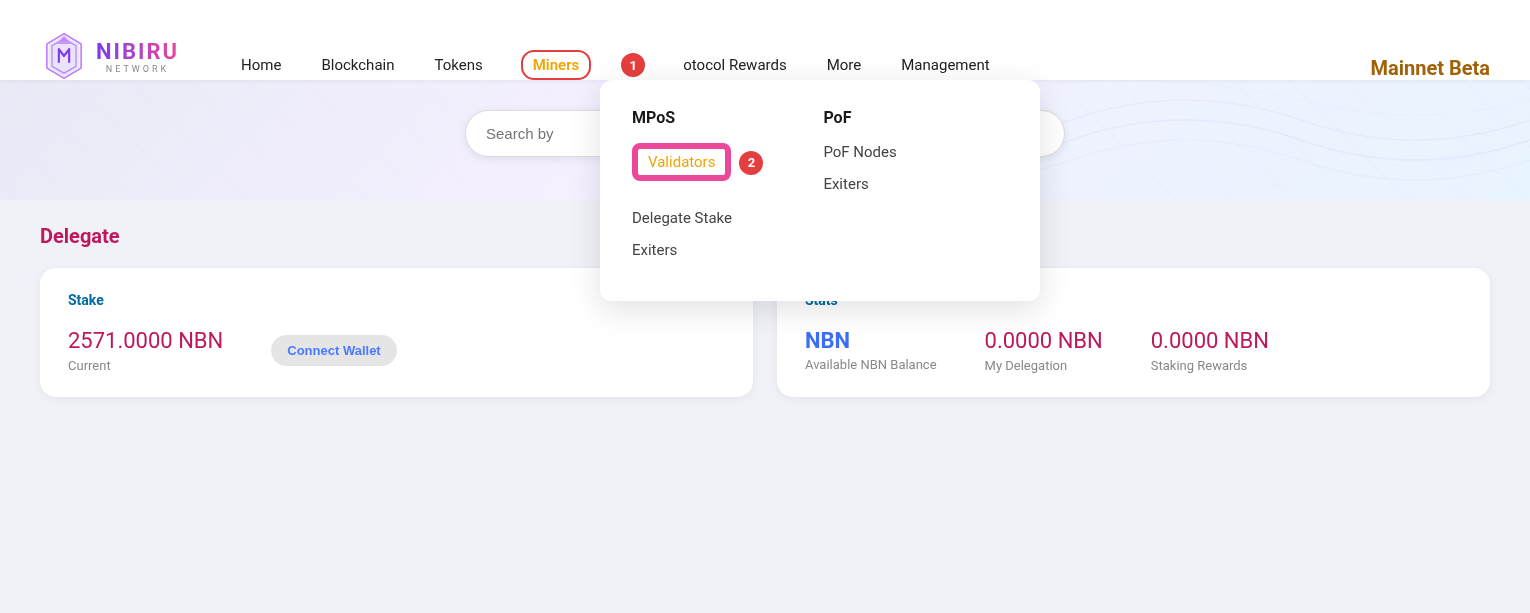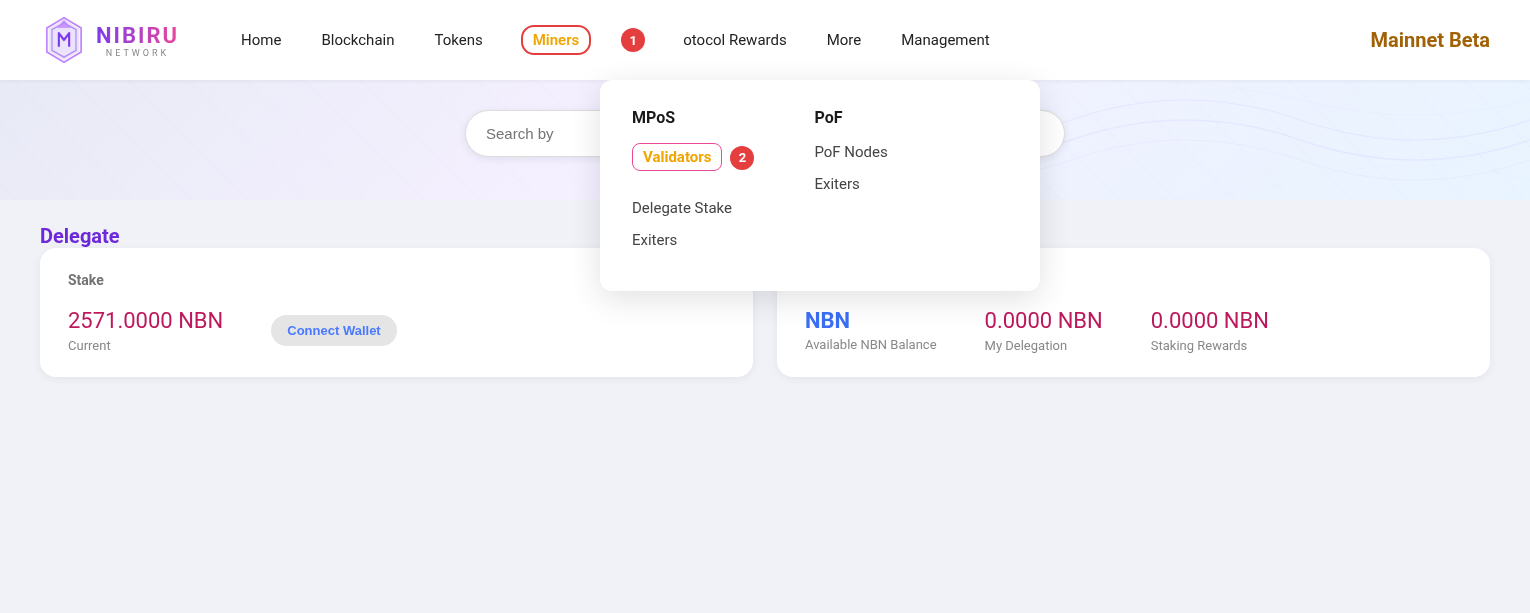--- a/index.html
+++ b/index.html
@@ -7,21 +7,21 @@
       font-family: -apple-system, BlinkMacSystemFont, 'Segoe UI', Roboto, sans-serif;
       background: #f0f2f8;
       min-height: 613px;
       overflow: hidden;
     }
 
     
     .header {
       background: white;
       display: flex;
-      align-items: center;
+      align-items: flex-end;
       padding: 0 40px;
       height: 80px;
       position: relative;
       z-index: 100;
       box-shadow: 0 1px 4px rgba(0,0,0,0.06);
     }
 
     .logo {
       display: flex;
       align-items: center;
@@ -153,40 +153,41 @@
 
     
     .main-content {
       padding: 24px 40px;
       position: relative;
     }
 
     .section-title {
       font-size: 20px;
       font-weight: 700;
-      color: #6d28d9;
+      color: #be185d;
+      margin-bottom: 20px;
     }
 
     .cards-row {
       display: flex;
       gap: 24px;
     }
 
     .card {
       background: white;
       border-radius: 16px;
       padding: 24px 28px;
       flex: 1;
       box-shadow: 0 2px 10px rgba(0,0,0,0.06);
     }
 
     .card-title {
       font-size: 14px;
       font-weight: 700;
-      color: #737373;
+      color: #0369a1;
       margin-bottom: 20px;
     }
 
     .card-row {
       display: flex;
       gap: 48px;
       align-items: flex-start;
       flex-wrap: wrap;
     }
 
@@ -255,25 +256,25 @@
 
     .dropdown-item {
       font-size: 15px;
       color: #444;
       margin-bottom: 14px;
       cursor: pointer;
     }
 
     .dropdown-item.highlighted {
       color: #f0a500;
-      border: 1px solid #ec4899;
+      border: 6px solid #ec4899;
       border-radius: 8px;
       padding: 4px 10px;
       display: inline-block;
-      font-weight: 700;
+      font-weight: 400;
       text-align: center;
     }
 
     .dropdown-badge {
       display: inline-flex;
       align-items: center;
       justify-content: center;
       background: #e53e3e;
       color: white;
       border-radius: 50%;

